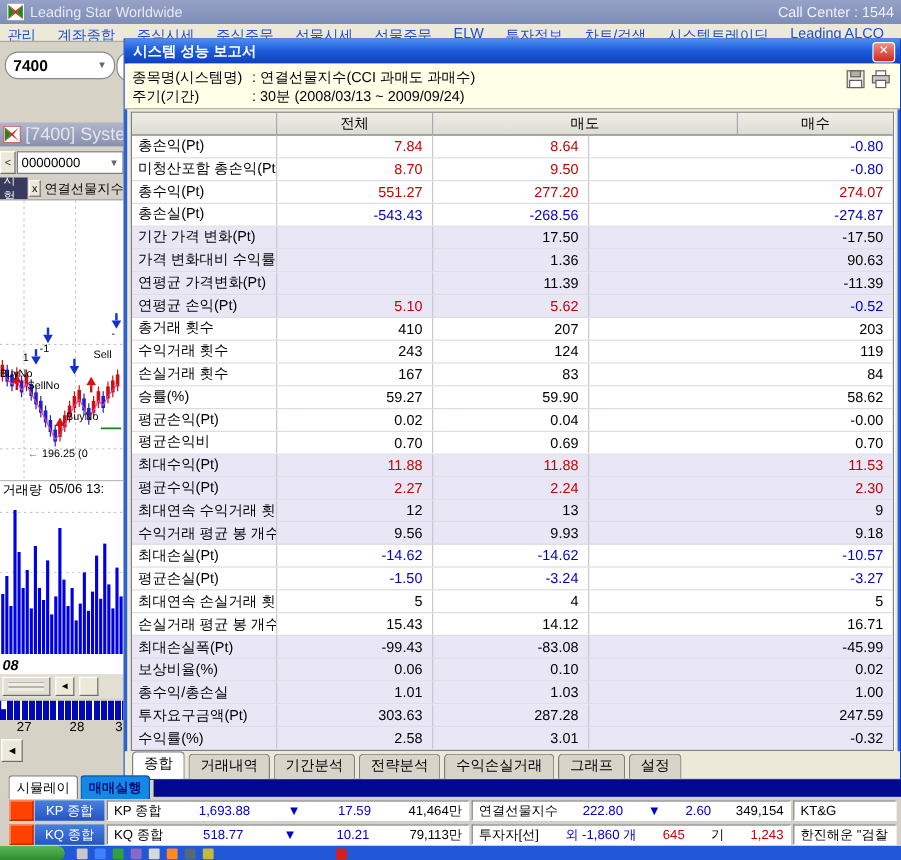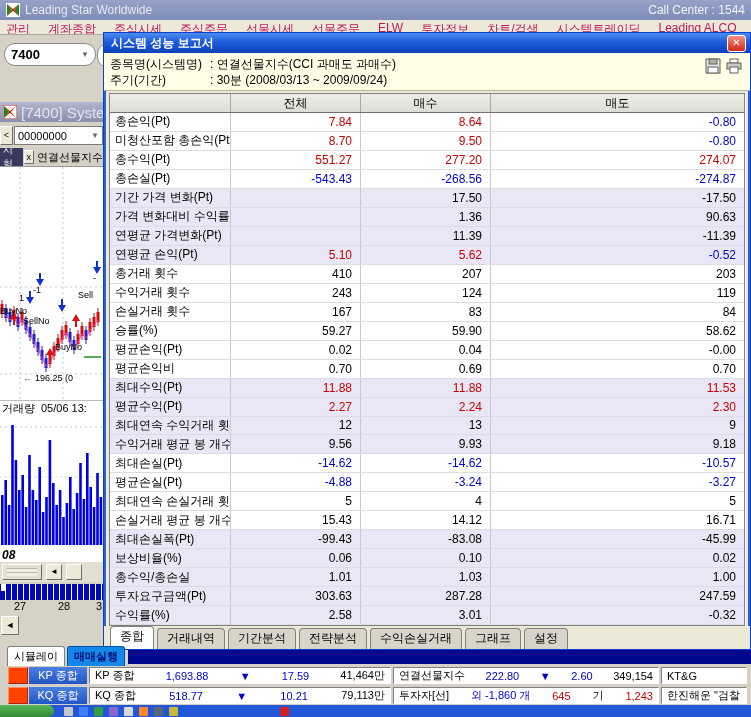--- a/index.html
+++ b/index.html
@@ -7,21 +7,21 @@
   #stage{position:absolute;inset:0;width:751px;height:717px;background:#D6D2C6;overflow:hidden;}
 
   
   .titlebar{position:absolute;left:0;top:0;width:751px;height:20px;background:linear-gradient(180deg,#96A2C6,#7E8DB8);display:flex;align-items:center;padding:0 6px;box-sizing:border-box;}
   .titlebar .t-text{color:#E6E8F2;font-size:12px;margin-left:5px;white-space:nowrap;}
   .titlebar .t-right{margin-left:auto;color:#F0F2FA;font-size:12px;white-space:nowrap;overflow:hidden;}
   .applogo{width:14px;height:14px;flex:0 0 14px;}
 
   
   .menubar{position:absolute;left:0;top:20px;width:751px;height:15px;background:#ECE9D8;border-bottom:1px solid #ACA899;display:flex;align-items:flex-start;padding:1px 6px 0 6px;box-sizing:border-box;gap:18px;z-index:1;white-space:nowrap;overflow:hidden;}
-  .menu-item{font-size:12px;color:#be185d;}
+  .menu-item{font-size:12px;color:#1d4ed8;}
 
   
   .lp{position:absolute;left:0;top:35px;width:121px;height:615px;background:#D6D2C6;z-index:2;}
   .combo{position:absolute;left:4px;top:8px;width:92px;height:23px;background:#fff;border:1px solid #8a8a8a;border-radius:11px;display:flex;align-items:center;padding:0 6px;box-sizing:border-box;}
   .combo .cv{font-size:13px;font-weight:bold;color:#000;}
   .combo .arr{margin-left:auto;font-size:8px;color:#666;}
   .half-circle{position:absolute;left:97px;top:8px;width:22px;height:23px;background:#fff;border:1px solid #8a8a8a;border-radius:11px;}
   .child-title{position:absolute;left:0;top:67px;width:103px;height:20px;background:linear-gradient(180deg,#B2B6CC,#8890AC);display:flex;align-items:center;padding:0 3px;box-sizing:border-box;overflow:hidden;}
   .child-title .ct-text{color:#E4E4EE;font-size:15px;margin-left:4px;white-space:nowrap;}
   .acct-row{position:absolute;left:0;top:90px;width:103px;height:21px;display:flex;align-items:center;}
@@ -331,22 +331,22 @@
           <rect x="1" y="5" width="14" height="6" fill="#C8C8C0" stroke="#606060"></rect>
           <rect x="4" y="9" width="8" height="6" fill="#fff" stroke="#606060"></rect>
         </svg>
       </div>
     </div>
 
     <div class="dlg-table">
       <div class="thead">
           <div class="hc" style="width: 120px;"></div>
           <div class="hc" style="width: 130px; border-left: 1px solid rgb(168, 168, 176);">전체</div>
+          <div class="hc" style="flex: 1 1 0%; border-left: 1px solid rgb(168, 168, 176);">매도</div>
           <div class="hc" style="width: 130px; border-left: 1px solid rgb(168, 168, 176);">매수</div>
-          <div class="hc" style="flex: 1 1 0%; border-left: 1px solid rgb(168, 168, 176);">매도</div>
         </div>
       <div id="table-rows" style="display:flex;flex-direction:column;flex:1;">
           <div class="trow">
             <div class="c-label">총손익(Pt)</div>
             <div class="c-v cr">7.84</div>
             <div class="c-v cr">8.64</div>
             <div class="c-v cb">-0.80</div>
           </div>
           <div class="trow">
             <div class="c-label">미청산포함 총손익(Pt)</div>
@@ -451,21 +451,21 @@
             <div class="c-v ck">9.18</div>
           </div>
           <div class="trow">
             <div class="c-label">최대손실(Pt)</div>
             <div class="c-v cb">-14.62</div>
             <div class="c-v cb">-14.62</div>
             <div class="c-v cb">-10.57</div>
           </div>
           <div class="trow">
             <div class="c-label">평균손실(Pt)</div>
-            <div class="c-v cb">-4.88</div>
+            <div class="c-v cb">-1.50</div>
             <div class="c-v cb">-3.24</div>
             <div class="c-v cb">-3.27</div>
           </div>
           <div class="trow">
             <div class="c-label">최대연속 손실거래 횟수</div>
             <div class="c-v ck">5</div>
             <div class="c-v ck">4</div>
             <div class="c-v ck">5</div>
           </div>
           <div class="trow">

